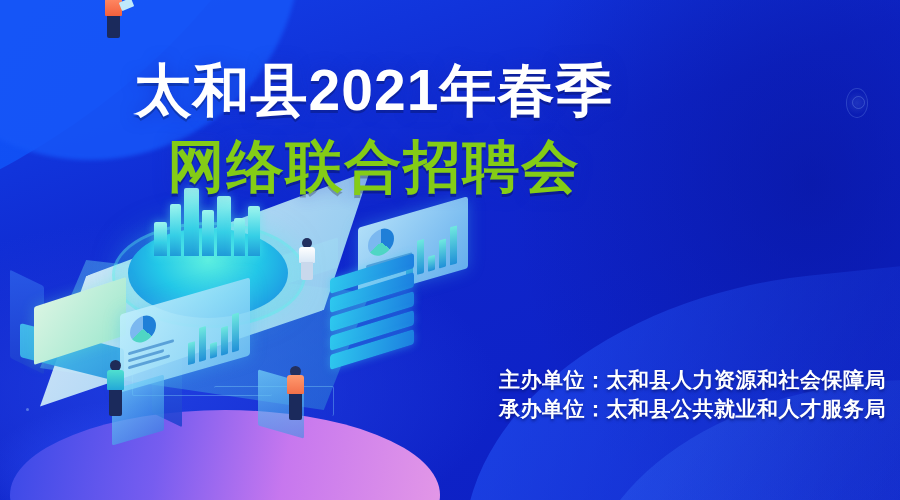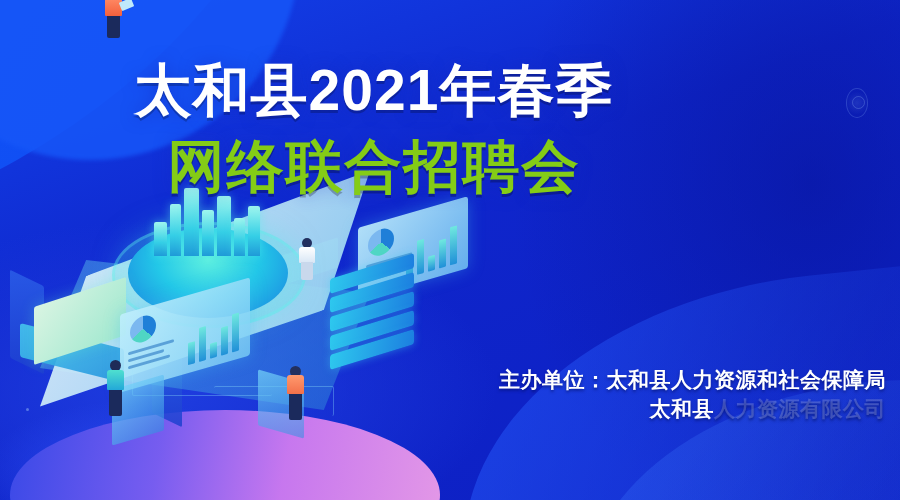--- a/index.html
+++ b/index.html
@@ -274,21 +274,21 @@
   .title-line2 {
     margin-top:14px;
     font-size:57px; font-weight:bold; color:#84cc16;
     letter-spacing:2px; line-height:1.08;
     text-shadow:0 3px 0 rgba(0,0,0,.25), 0 0 18px rgba(20,40,190,.45);
   }
 
   
   .orgs {
     position:absolute; right:14px; top:366px;
-    text-align:right; color:#ffffff;
+    text-align:left; color:#ffffff;
   }
   .org-line {
     font-size:21px; font-weight:bold; line-height:1.38;
     letter-spacing:.5px; white-space:nowrap;
     text-shadow:0 2px 3px rgba(0,12,90,.55);
   }
   .org-line.clipped {
     padding-left:120px;
     position:relative;
   }
@@ -410,18 +410,18 @@
 
   <div class="titles">
     <div class="title-line1">太和县2021年春季</div>
     <div class="title-line2">网络联合招聘会</div>
   </div>
 
   <div class="orgs">
     <div class="org-line">
       <span>主办单位：</span><span>太和县人力资源和社会保障局</span>
     </div>
-    <div class="org-line clipped">
-      <span>太和县</span><span class="fade">人力资源有限公司</span>
+    <div class="org-line">
+      <span>承办单位：</span><span>太和县公共就业和人才服务局</span>
     </div>
   </div>
 
 </div>
 
 </body></html>

